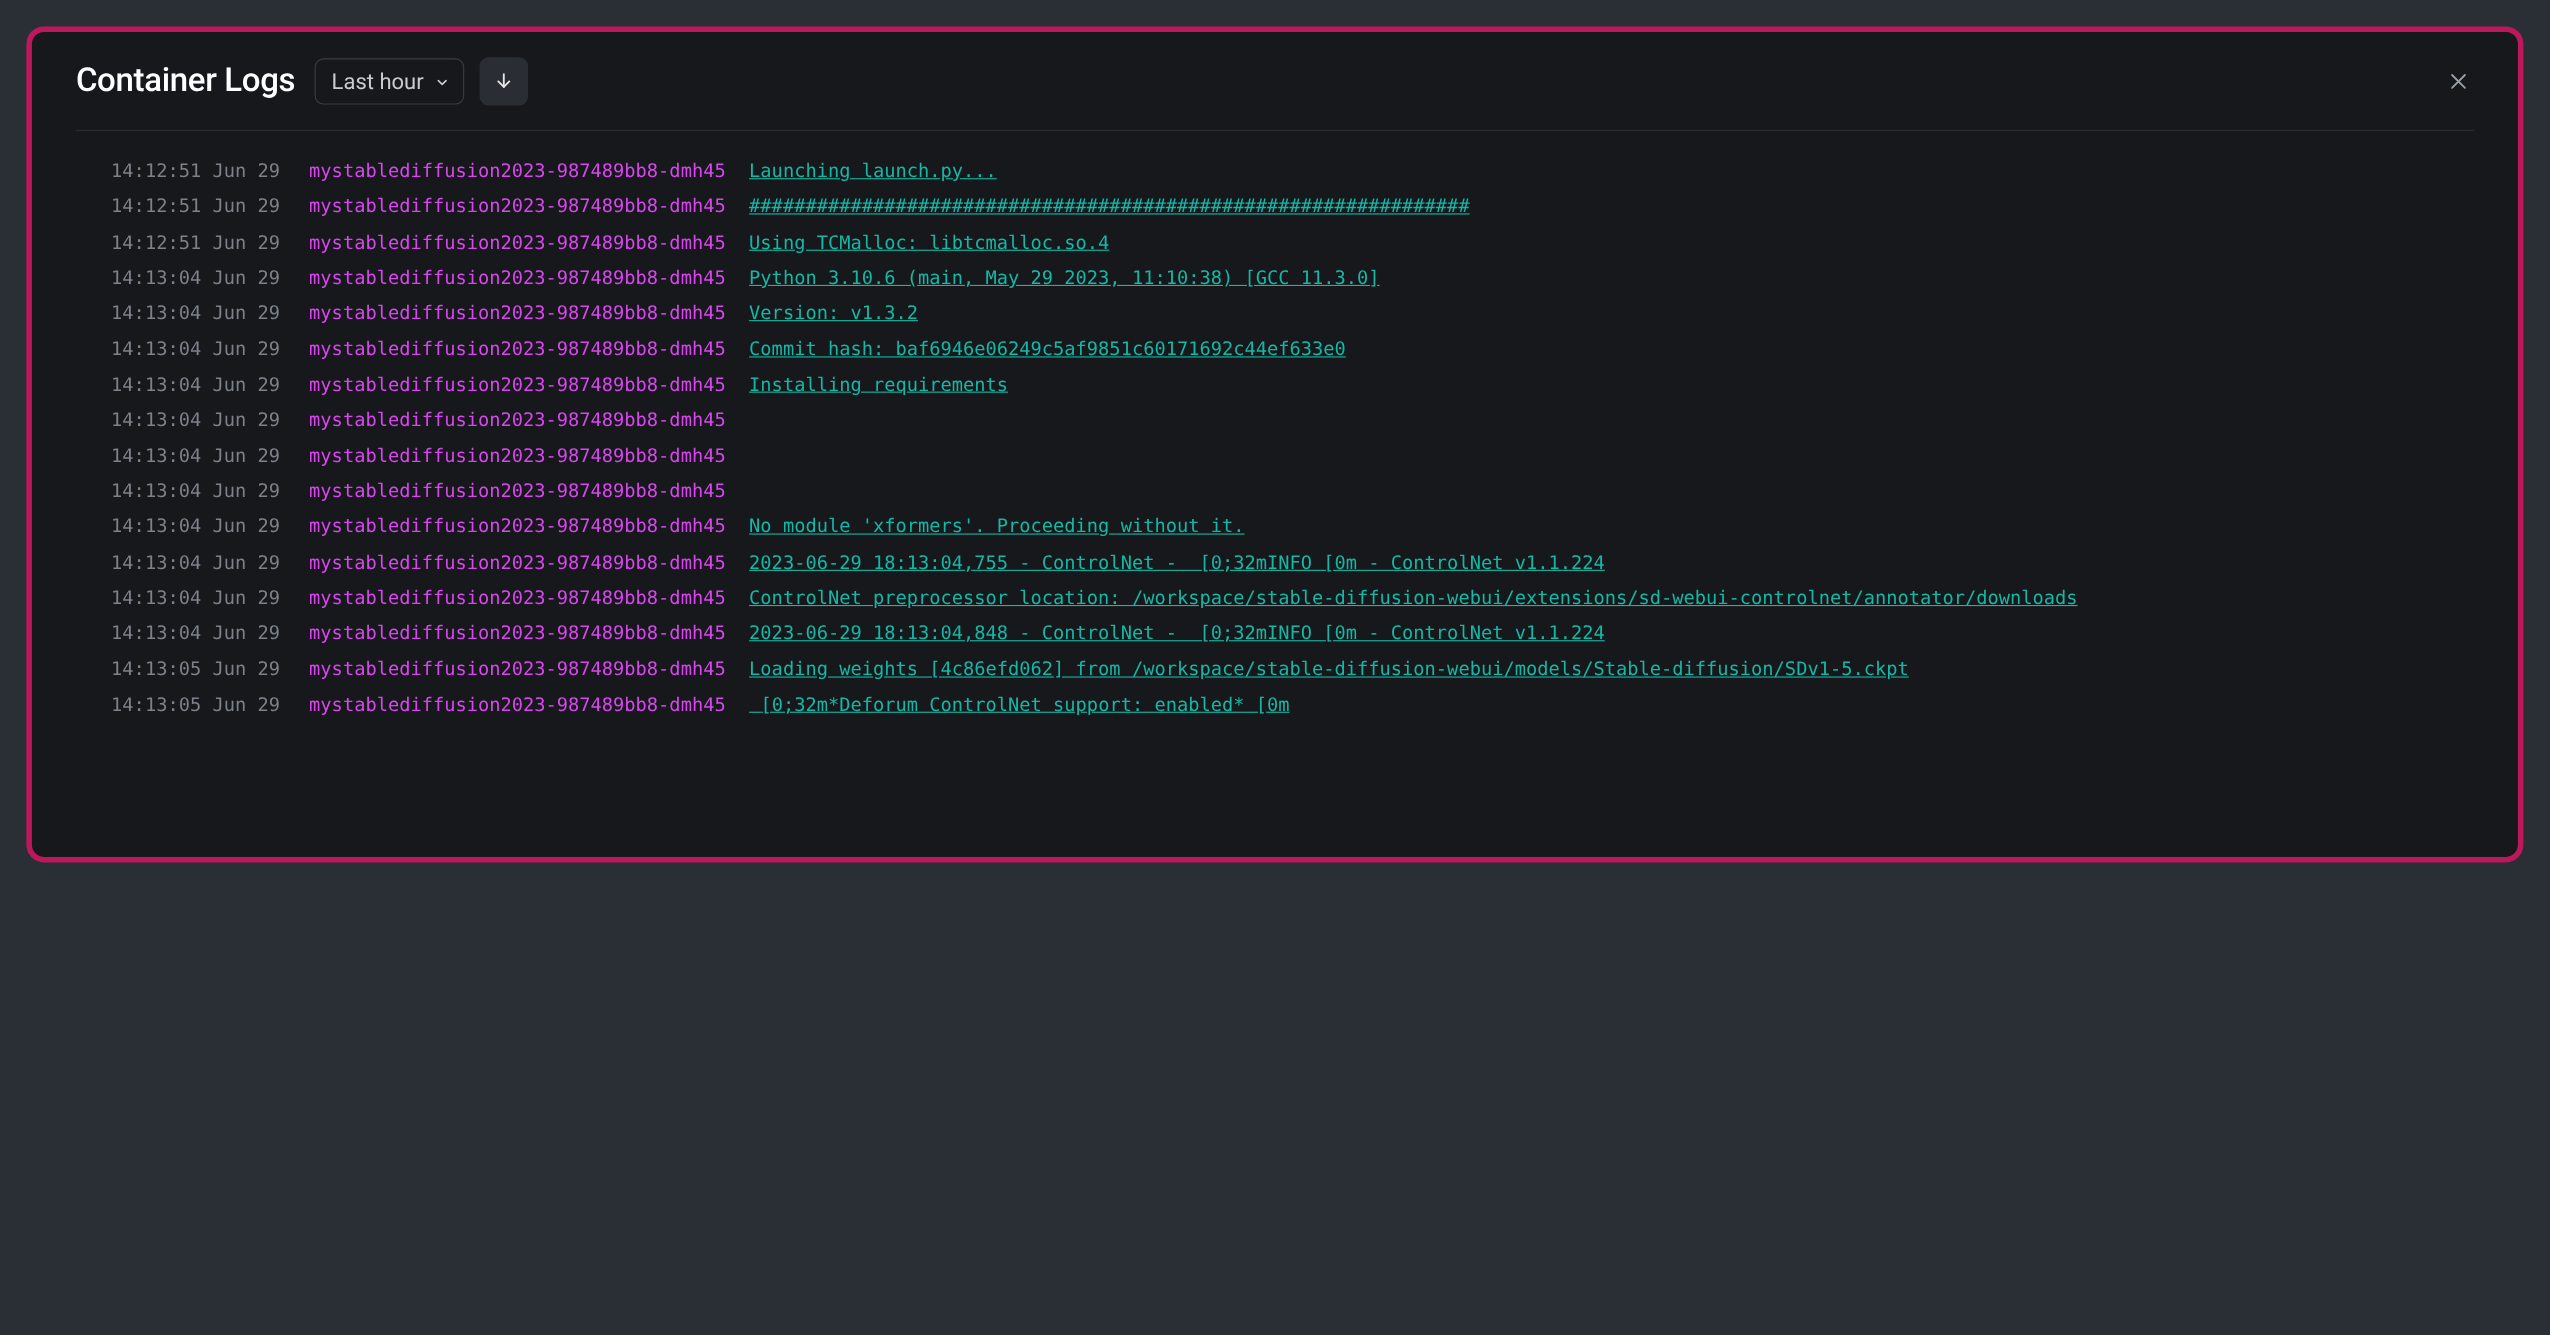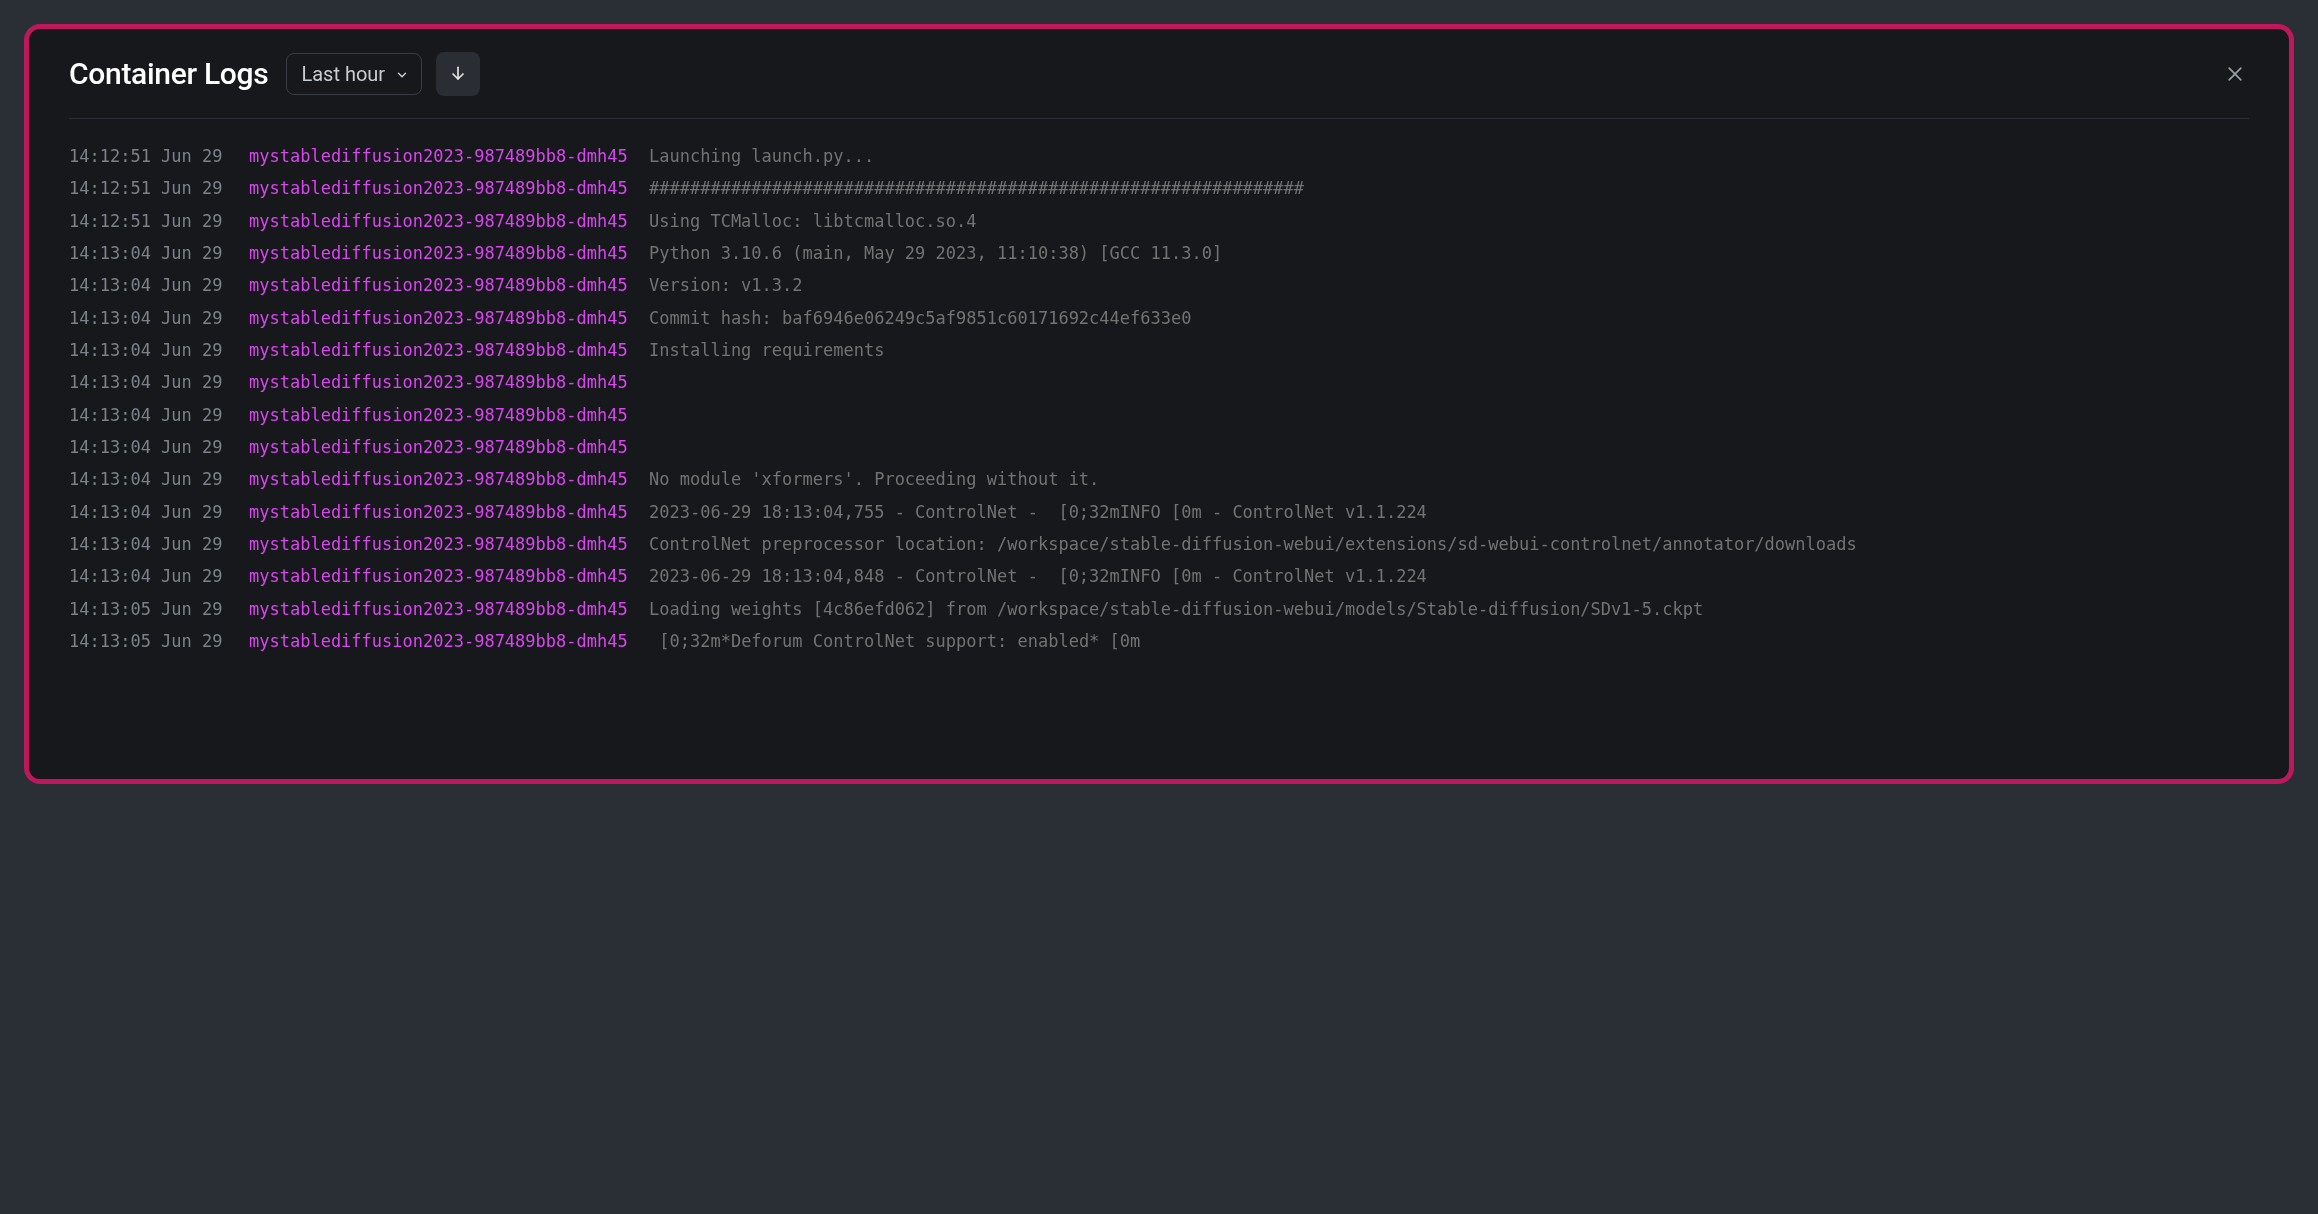--- a/index.html
+++ b/index.html
@@ -74,36 +74,38 @@
     font-family: ui-monospace, SFMono-Regular, Menlo, Consolas, monospace;
     font-size: 17px;
     line-height: 1.55;
     color: #e6e6e6;
     white-space: nowrap;
   }
   .log-row {
     display: flex;
     align-items: flex-start;
     margin-bottom: 6px;
+    margin-left: 32px;
   }
   .ts {
     color: #7c818a;
     width: 180px;
     flex-shrink: 0;
   }
   .src {
     color: #d946ef;
     width: 400px;
     flex-shrink: 0;
   }
   .msg {
-    color: #737373;
+    color: #14b8a6;
     white-space: pre-wrap;
     word-break: break-all;
     flex: 1;
+    text-decoration: underline;
   }
   svg { display: block; }
 </style>
 </head>
 <body>
 
 <div class="outer">
   <div class="panel">
     <div class="header">
       <div class="title">Container Logs</div>

